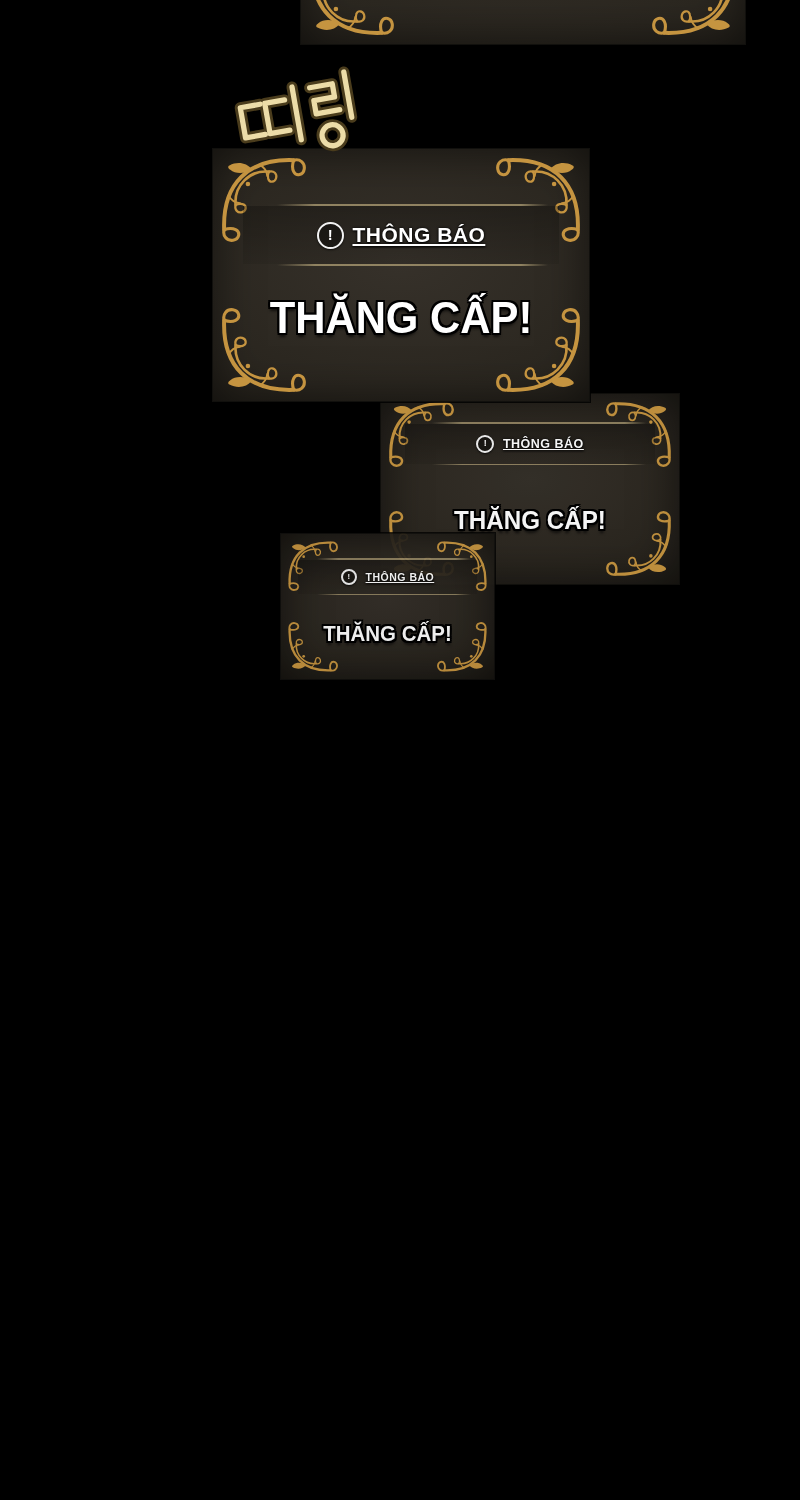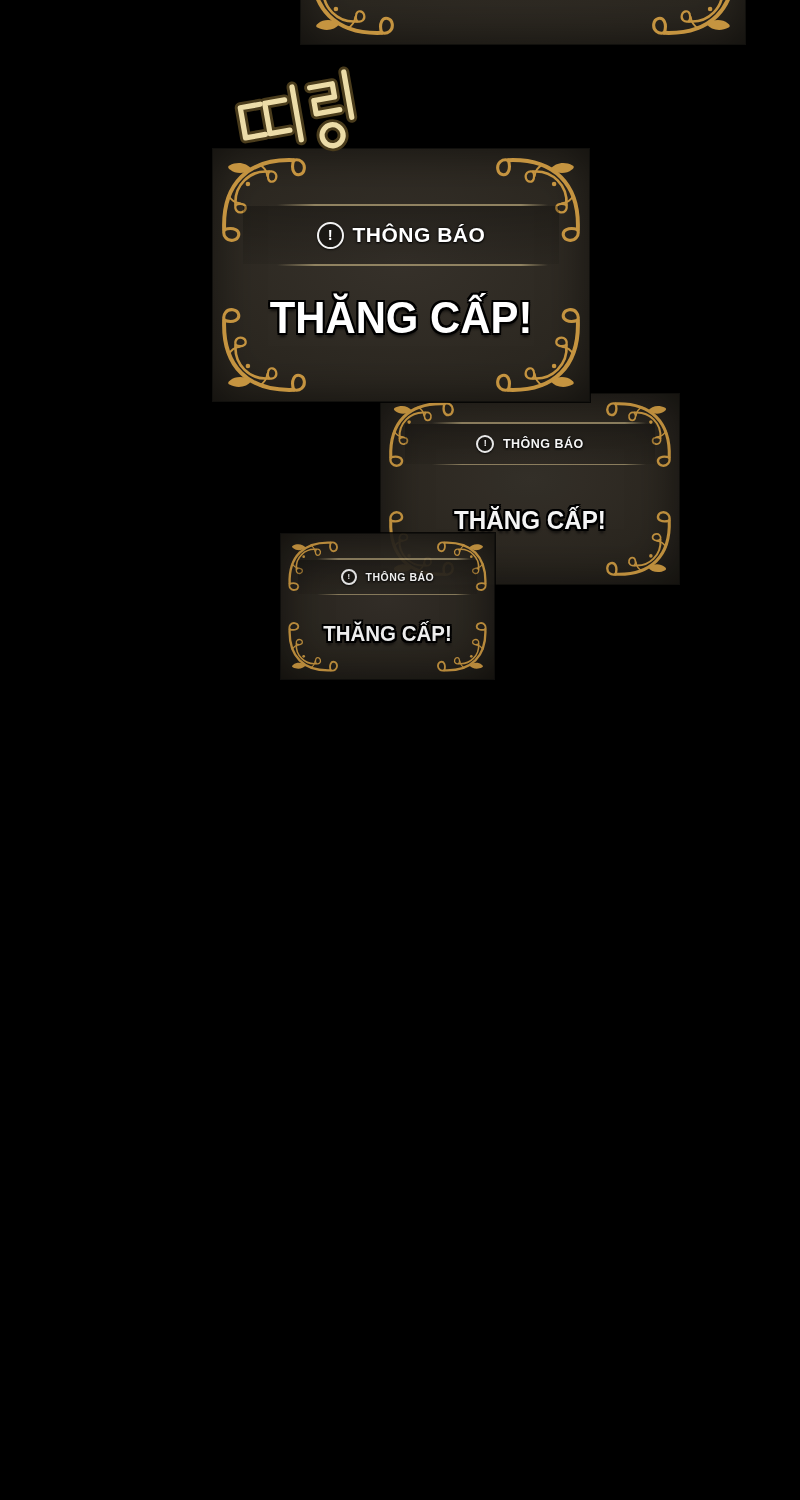--- a/index.html
+++ b/index.html
@@ -42,20 +42,21 @@
     display:inline-flex;align-items:center;justify-content:center;
     color:#fff;font-weight:bold;font-size:calc(var(--icon-s) * .64);
     background:rgba(0,0,0,.35);
     box-shadow:0 1px 2px rgba(0,0,0,.7);
     flex:0 0 auto;line-height:1;
   }
   .header-label{
     color:#fff;font-weight:bold;font-size:var(--header-fs);letter-spacing:.5px;
     text-shadow:0 1px 2px #000, 0 0 3px rgba(0,0,0,.8);
     white-space:nowrap;
+    text-decoration:underline;
   }
   .notif-title{
     margin-top:var(--title-mt);
     text-align:center;color:#fff;font-weight:bold;font-size:var(--title-fs);
     letter-spacing:0;transform:scaleX(.93);transform-origin:center;
     text-shadow:
       2px 0 0 #000,-2px 0 0 #000,0 2px 0 #000,0 -2px 0 #000,
       2px 2px 0 #000,-2px -2px 0 #000,2px -2px 0 #000,-2px 2px 0 #000,
       0 4px 3px rgba(0,0,0,.65);
     white-space:nowrap;

